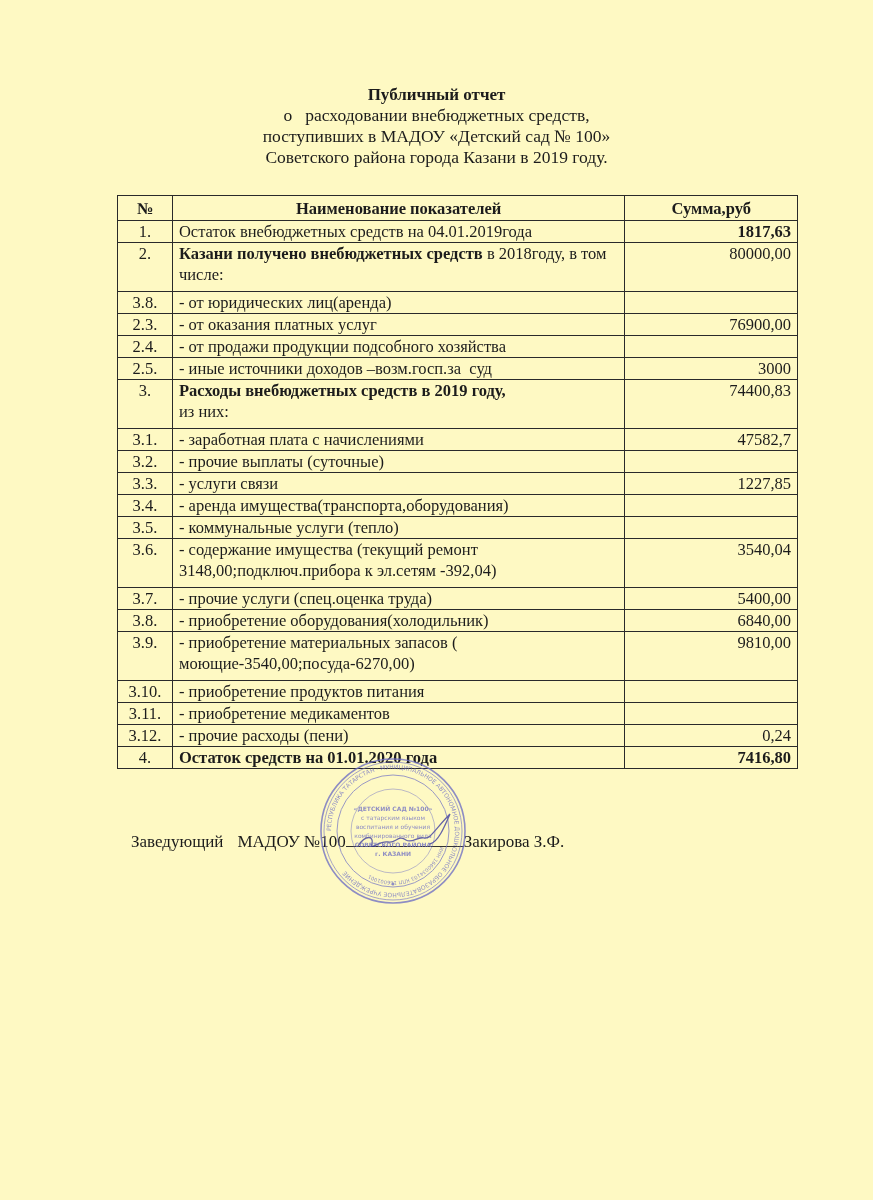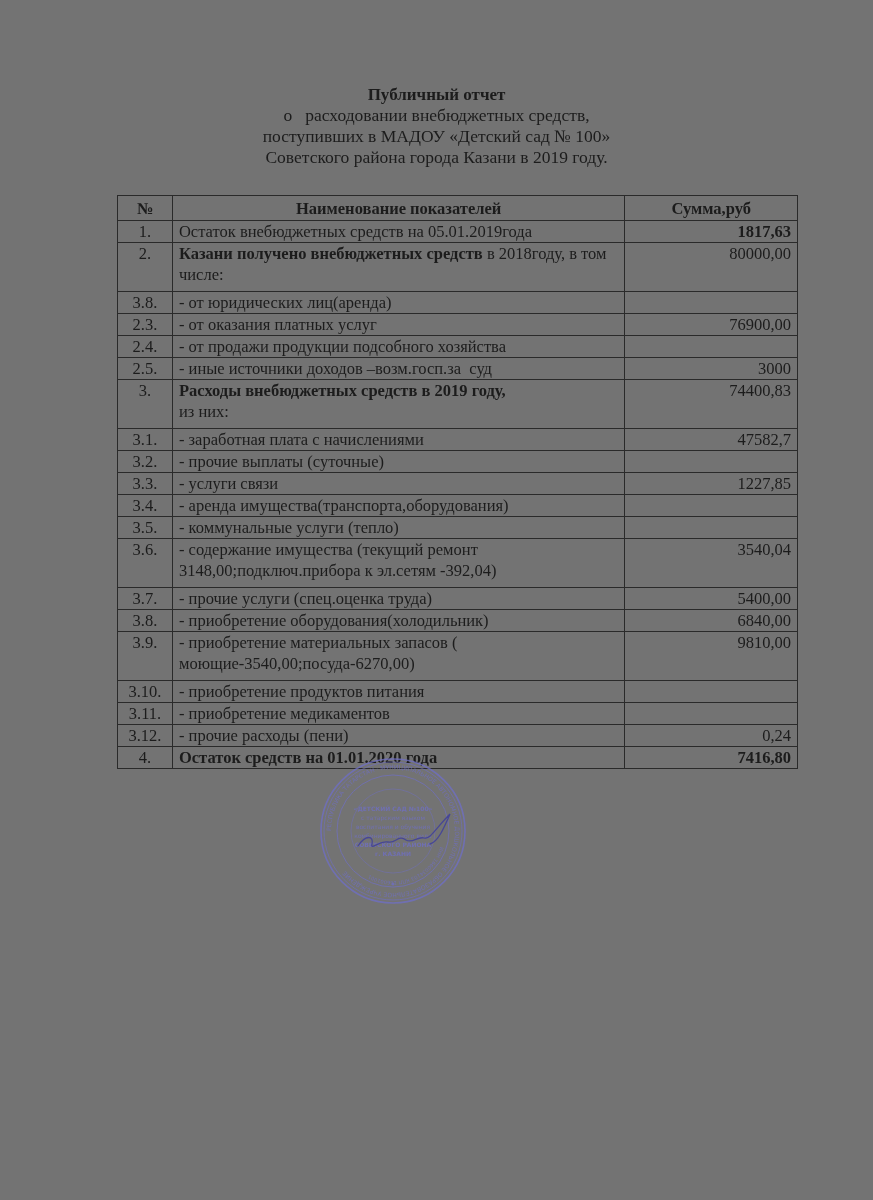--- a/index.html
+++ b/index.html
@@ -11,21 +11,21 @@
       width: 873px;
       height: 1200px;
       position: relative;
       overflow: hidden;
       font-family: "Liberation Serif", "DejaVu Serif", serif;
       color: #1c1c1c;
     }
     .page {
       position: absolute;
       inset: 0;
-      background: #737373;
+      background: #fef9c3;
       text-decoration: underline;
     }
     .title-block {
       position: absolute;
       left: 0;
       width: 873px;
       top: 84px;
       text-align: center;
       font-size: 17.5px;
       line-height: 21px;
@@ -114,21 +114,21 @@
     <thead>
       <tr>
         <th style="width:42px;">№</th>
         <th>Наименование показателей</th>
         <th style="width:160px;">Сумма,руб</th>
       </tr>
     </thead>
     <tbody>
       <tr>
         <td class="num">1.</td>
-        <td class="name">Остаток внебюджетных средств на 05.01.2019года</td>
+        <td class="name">Остаток внебюджетных средств на 04.01.2019года</td>
         <td class="amount bold">1817,63</td>
       </tr>
       <tr class="tall">
         <td class="num">2.</td>
         <td class="name"><span class="bold">Казани получено внебюджетных средств</span><span> в 2018году, в том числе:</span></td>
         <td class="amount">80000,00</td>
       </tr>
       <tr>
         <td class="num">3.8.</td>
         <td class="name">- от юридических лиц(аренда)</td>
@@ -218,20 +218,23 @@
         <td class="amount">0,24</td>
       </tr>
       <tr>
         <td class="num">4.</td>
         <td class="name bold">Остаток средств на 01.01.2020 года</td>
         <td class="amount bold">7416,80</td>
       </tr>
     </tbody>
   </table>
 
+  <div class="signature-line">
+    <span>Заведующий</span><span class="gap"></span><span>МАДОУ №100</span><span class="underline"></span><span>Закирова З.Ф.</span>
+  </div>
 
   <svg class="stamp" viewBox="0 0 150 150" xmlns="http://www.w3.org/2000/svg">
     <defs>
       <path id="stampOuterArc" d="M 75,75 m -62,0 a 62,62 0 1,1 124,0 a 62,62 0 1,1 -124,0"></path>
       <path id="stampInnerArc" d="M 75,75 m -50,0 a 50,50 0 1,1 100,0 a 50,50 0 1,1 -100,0"></path>
     </defs>
     <circle cx="75" cy="75" r="72" fill="none" stroke="#6f6fc4" stroke-width="1.6"></circle>
     <circle cx="75" cy="75" r="69" fill="none" stroke="#6f6fc4" stroke-width="0.8"></circle>
     <circle cx="75" cy="75" r="56" fill="none" stroke="#6f6fc4" stroke-width="0.9"></circle>
     <circle cx="75" cy="75" r="42" fill="none" stroke="#6f6fc4" stroke-width="0.6"></circle>

